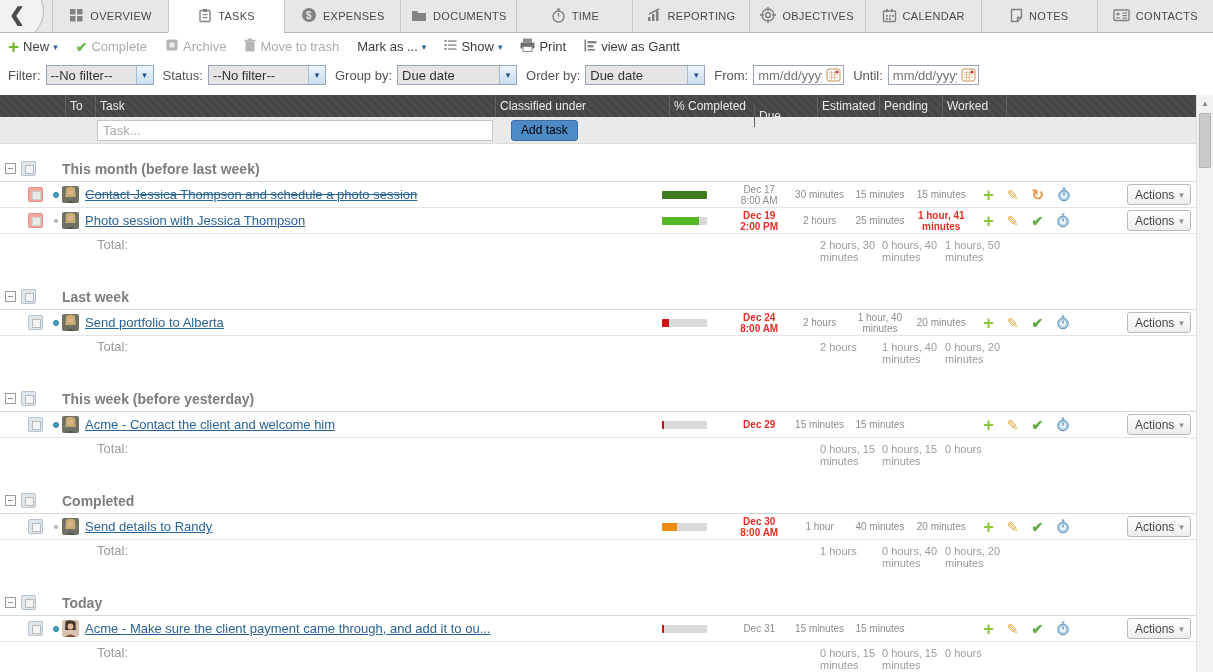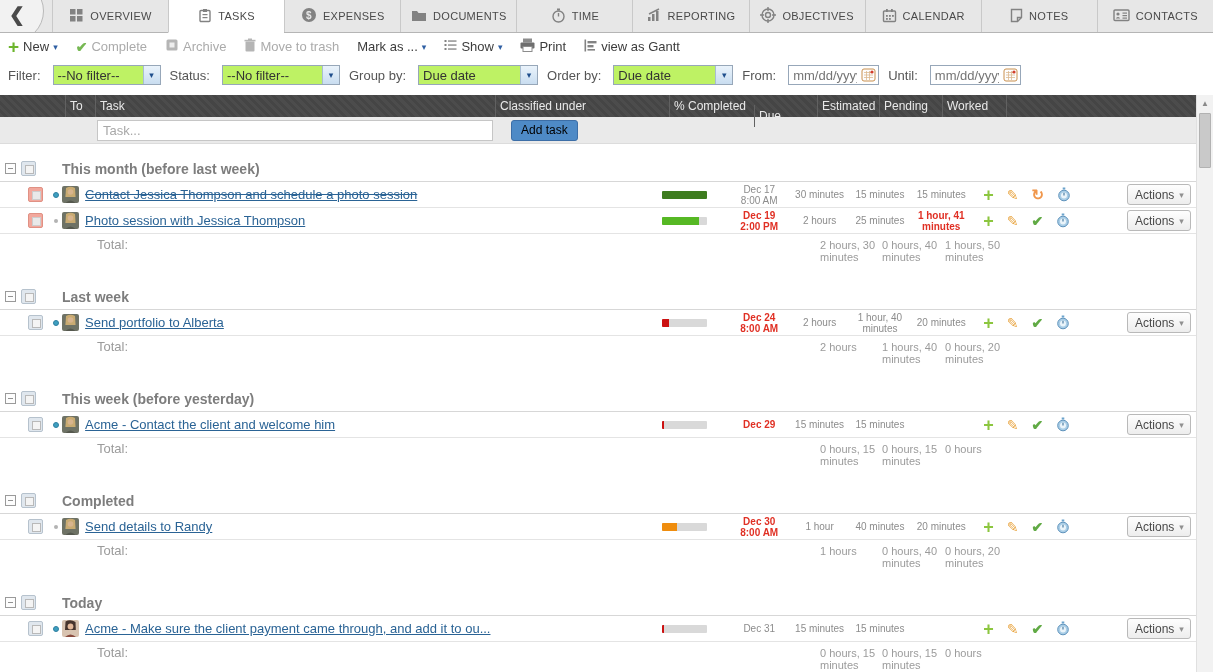--- a/index.html
+++ b/index.html
@@ -24,23 +24,23 @@
   .tool { display:flex; align-items:center; gap:4px; cursor:pointer; white-space:nowrap; }
   .tool.disabled { color:#ababab; cursor:default; }
   .glyph-plus { color:#6db52d; font-size:19px; font-weight:bold; line-height:14px; }
   .glyph-check { color:#76b852; font-size:14px; font-weight:bold; }
   .caret-blue { color:#2f5fa3; font-size:9px; }
   .caret-gray { color:#909090; font-size:9px; }
 
   
   .filters { display:flex; align-items:center; height:30px; padding-left:8px; gap:9px;
     background:#fff; font-size:13px; color:#555; }
-  .fgroup { display:flex; align-items:center; gap:12px; white-space:nowrap;justify-content:center; }
+  .fgroup { display:flex; align-items:center; gap:5px; white-space:nowrap;justify-content:center; }
   .selbox { display:flex; align-items:center; height:20px; border:1px solid #97a7b9;
-    background:#bef264; cursor:pointer; }
+    background:#e5e5e5; cursor:pointer; }
   .selbox .selval { padding:0 4px; font-size:13px; color:#333; }
   .selbox .selbtn { width:17px; height:18px; margin:0; background:linear-gradient(#eaf3fb,#c9ddf0);
     border-left:1px solid #a8bdd2; color:#1f4e8c; font-size:9px; display:flex; align-items:center;
     justify-content:center; }
   .datebox { display:flex; align-items:center; height:20px; border:1px solid #97a7b9; background:#fff; }
   .datebox input { border:none; outline:none; width:72px; font-size:13px; color:#9a9a9a;
     padding:0 4px; font-family:"Liberation Sans", sans-serif; }
   .cal-ico { width:15px; height:14px; margin-right:2px; }
 
   

